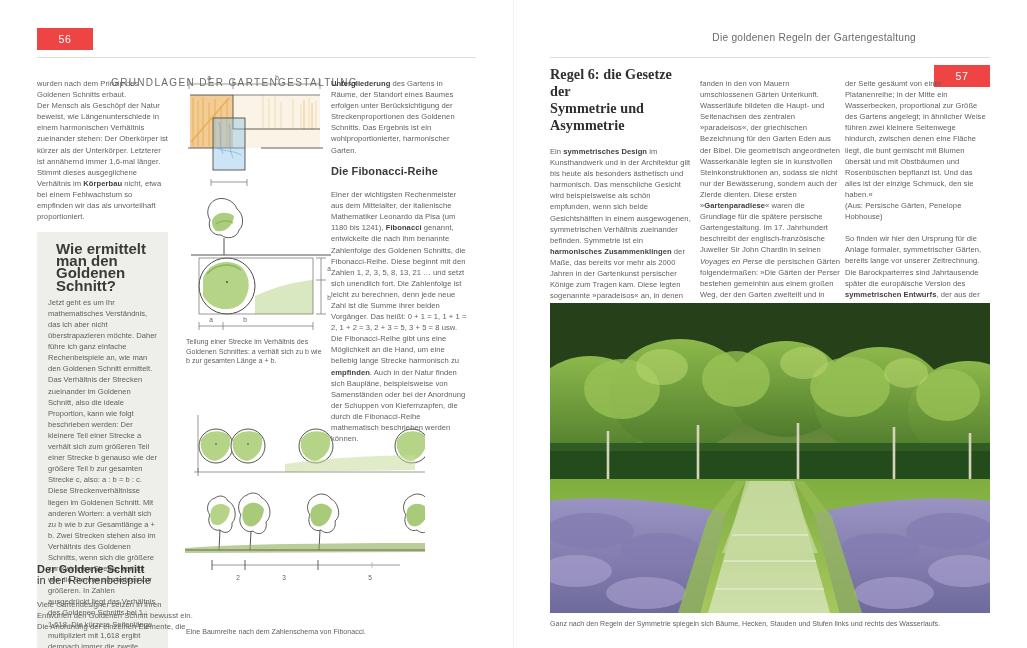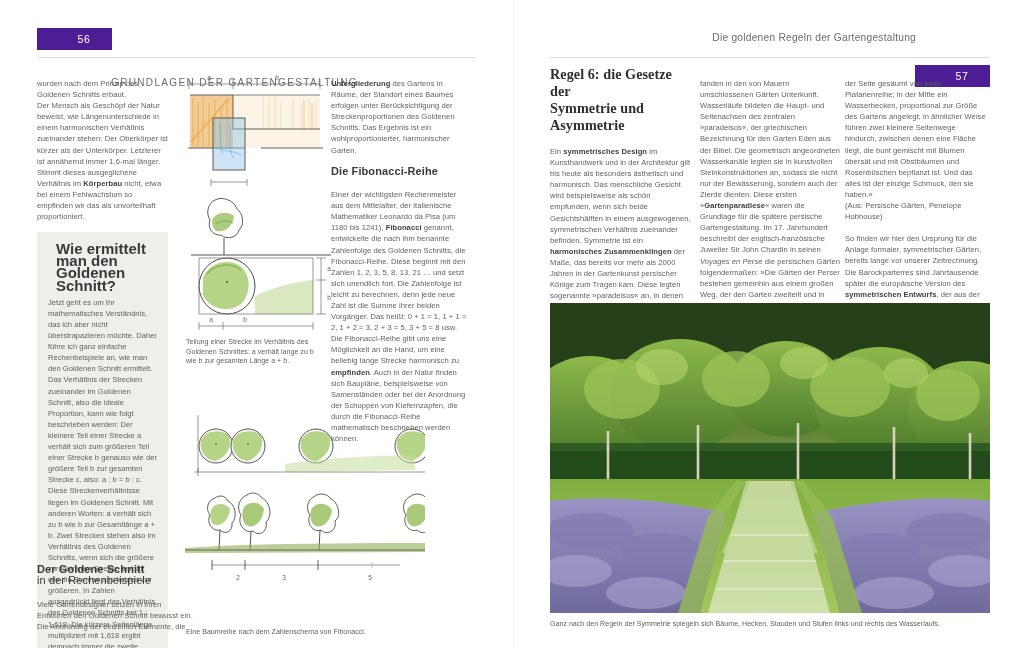--- a/index.html
+++ b/index.html
@@ -14,24 +14,24 @@
   .spread{position:absolute;inset:0;display:flex;}
   .page{position:relative;height:648px;box-sizing:border-box;}
   .page-left{width:513px;}
   .page-right{width:514px;}
   .gutter{position:absolute;left:513px;top:0;width:1px;height:648px;background:#f2f2f0;}
 
   
   .folio{
     position:absolute;top:28px;
     width:56px;height:22px;
-    background:#4c1d95;
+    background:#ef4444;
     color:#ffffff;
     font-size:10.5px;letter-spacing:.6px;
-    display:flex;align-items:center;justify-content:center;padding-left:19px;
+    display:flex;align-items:center;justify-content:center;
   }
   .folio-left{left:37px;}
   .folio-right{right:37px;margin-top:37px;}
   .runhead{
     position:absolute;top:32px;
     font-size:10px;letter-spacing:1.35px;
     color:#6a6a67;
     text-transform:uppercase;
     white-space:nowrap;
   }
@@ -227,21 +227,21 @@
 
         <line x1="14" y1="148" x2="128" y2="148" stroke="#6d6d69" stroke-width="0.7"></line>
         <line x1="14" y1="144" x2="14" y2="152" stroke="#6d6d69" stroke-width="0.7"></line>
         <line x1="38" y1="144" x2="38" y2="152" stroke="#6d6d69" stroke-width="0.7"></line>
         <line x1="128" y1="144" x2="128" y2="152" stroke="#6d6d69" stroke-width="0.7"></line>
         <text x="26" y="144" font-size="6.5" fill="#5f5f5c" text-anchor="middle" font-family="Liberation Sans, sans-serif">a</text>
         <text x="60" y="144" font-size="6.5" fill="#5f5f5c" text-anchor="middle" font-family="Liberation Sans, sans-serif">b</text>
       </svg>
     </div>
 
-    <div class="caption" style="left:186px;top:338px;width:140px;">Teilung einer Strecke im Verhältnis des Goldenen Schnittes: a verhält lange zu b wie b zur gesamten Länge a + b.</div>
+    <div class="caption" style="left:186px;top:338px;width:140px;">Teilung einer Strecke im Verhältnis des Goldenen Schnittes: a verhält sich zu b wie b zur gesamten Länge a + b.</div>
 
     <div class="illus" style="left:185px;top:410px;width:240px;height:200px;">
       <svg width="240" height="200" viewBox="0 0 240 200">
 
         <g>
           <circle cx="31" cy="36" r="17" fill="#ffffff" stroke="#3f3f3d" stroke-width="0.9"></circle>
           <path d="M16 30 C20 21, 34 18, 44 25 C48 35, 42 48, 30 51 C20 50, 14 40, 16 30 Z" fill="#a8cc72" opacity="0.85"></path>
           <circle cx="31" cy="34" r="0.8" fill="#3f3f3d"></circle>
           <circle cx="63" cy="36" r="17" fill="#ffffff" stroke="#3f3f3d" stroke-width="0.9"></circle>
           <path d="M48 30 C52 21, 66 18, 76 25 C80 35, 74 48, 62 51 C52 50, 46 40, 48 30 Z" fill="#a8cc72" opacity="0.85"></path>

